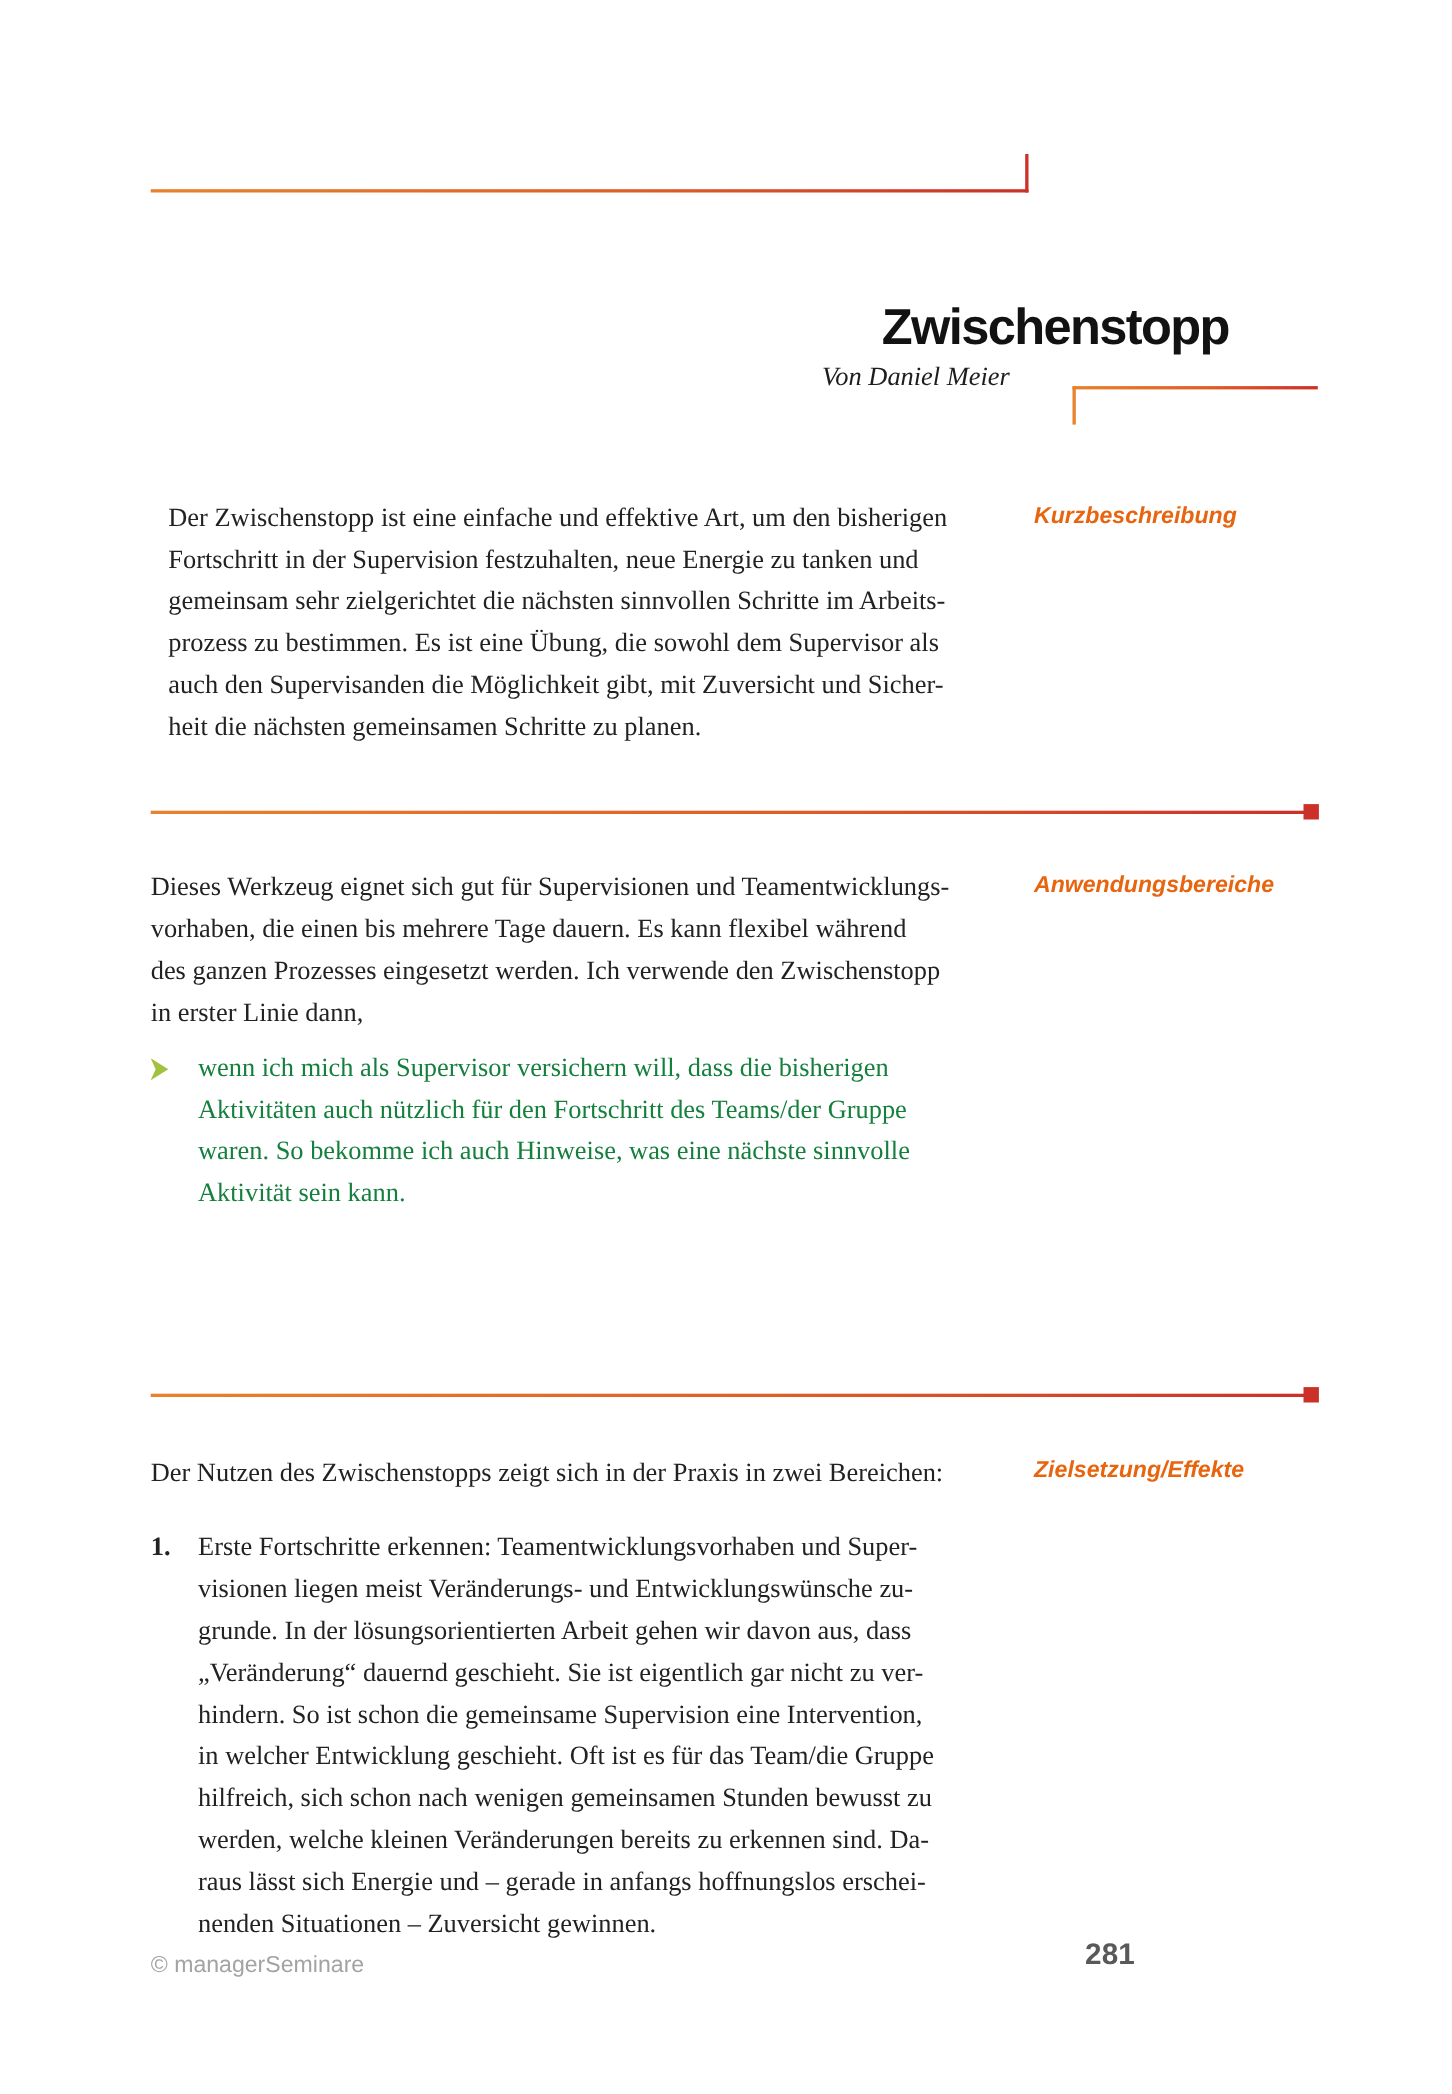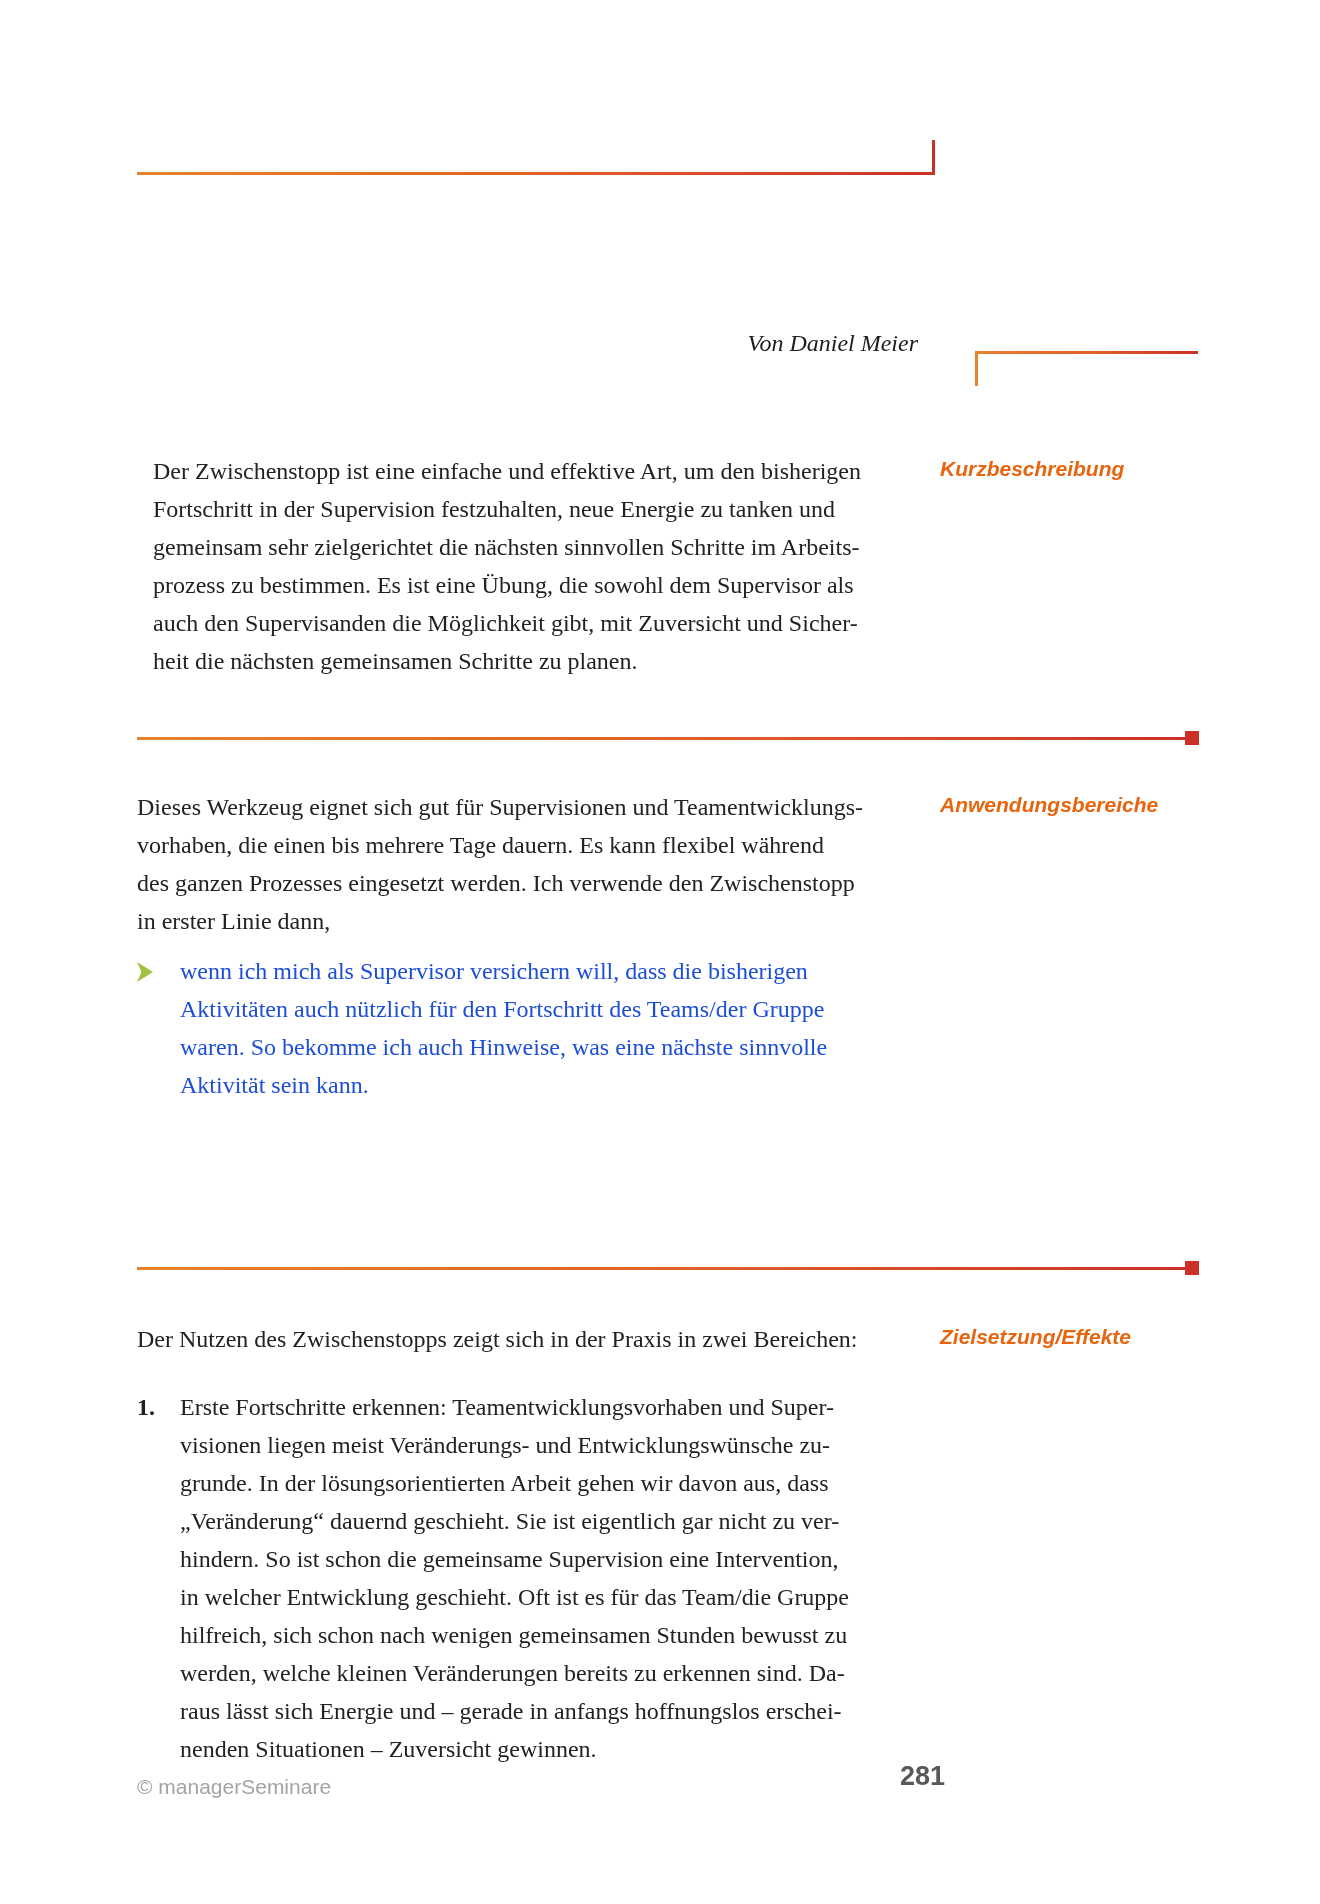--- a/index.html
+++ b/index.html
@@ -57,53 +57,54 @@
   .bullet-list{position:absolute;left:137px;top:952px;width:842px;}
   .bullet-item{display:flex;align-items:flex-start;}
   .bullet-marker{
     width:43px;flex:0 0 43px;padding-top:10px;
   }
   .chevron{
     display:block;width:16px;height:20px;background:#a2c13c;
     clip-path:polygon(0 0,100% 50%,0 100%,28% 50%);
   }
   .bullet-text{
-    font-size:24px;line-height:38px;color:#1d4ed8;white-space:pre-line;flex:1;
+    font-size:24px;line-height:38px;color:#15803d;white-space:pre-line;flex:1;
   }
   .numbered-item{
     position:absolute;left:137px;top:1388px;width:842px;
     display:flex;align-items:flex-start;
   }
   .item-number{
     width:43px;flex:0 0 43px;
     font-weight:bold;font-size:24px;line-height:38px;color:#222;
   }
   .item-body{font-size:24px;line-height:38px;color:#222;white-space:pre-line;flex:1;}
   .item-lead{font-weight:normal;}
   
   .footer-copyright{
     position:absolute;top:1775px;left:137px;
     font-family:"Liberation Sans",sans-serif;
     font-size:21px;color:#a3a3a3;
   }
   .page-number{
     position:absolute;top:1761px;left:900px;width:218px;
-    text-align:left;
+    text-align:center;
     font-family:"Liberation Sans",sans-serif;
     font-weight:bold;font-size:27px;color:#595959;
   }
 </style>
 </head>
 <body>
 
 <div class="page">
 
   <div class="hrule rule-top"></div>
   <div class="tick-up"></div>
 
+  <h1 class="title">Zwischenstopp</h1>
 
   <div class="byline">Von Daniel Meier</div>
   <div class="hrule byline-bracket"></div>
   <div class="tick-down"></div>
 
   <div class="body-text p1">Der Zwischenstopp ist eine einfache und effektive Art, um den bisherigen
 Fortschritt in der Supervision festzuhalten, neue Energie zu tanken und
 gemeinsam sehr zielgerichtet die nächsten sinnvollen Schritte im Arbeits-
 prozess zu bestimmen. Es ist eine Übung, die sowohl dem Supervisor als
 auch den Supervisanden die Möglichkeit gibt, mit Zuversicht und Sicher-

